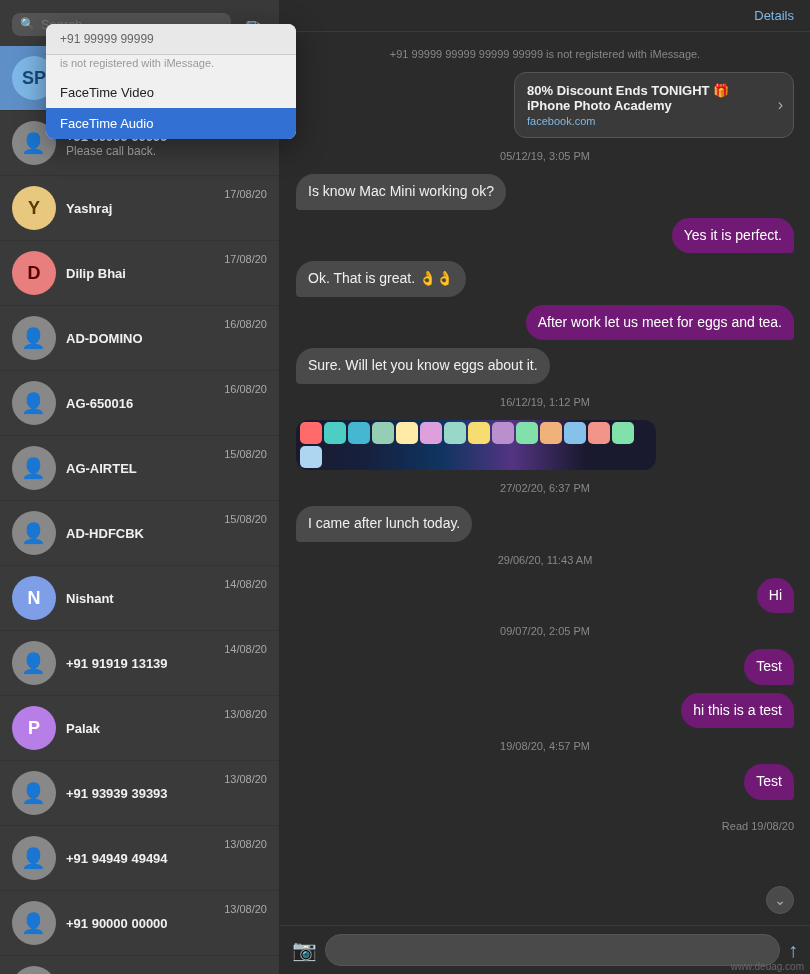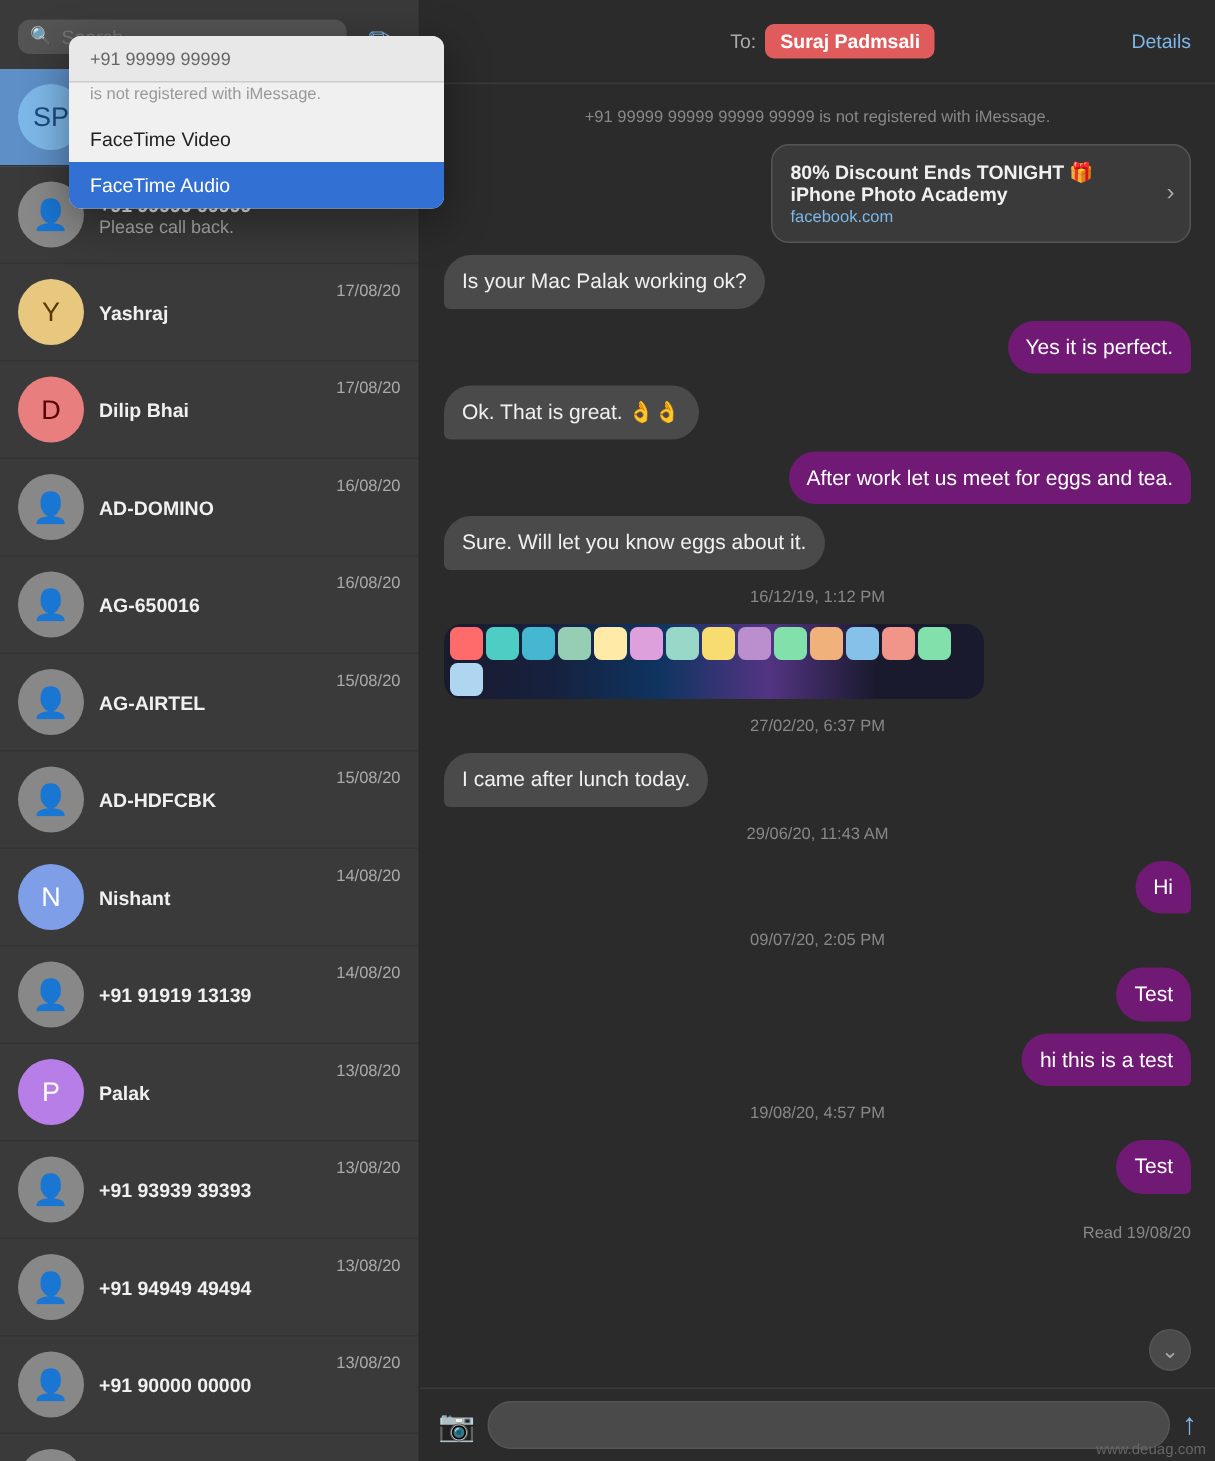--- a/index.html
+++ b/index.html
@@ -87,21 +87,21 @@
 
     .avatar {
       width: 44px;
       height: 44px;
       border-radius: 50%;
       background: #888;
       display: flex;
       align-items: center;
       justify-content: center;
       font-size: 18px;
-      font-weight: 400;
+      font-weight: 700;
       color: white;
       flex-shrink: 0;
     }
 
     .contact-info {
       flex: 1;
       min-width: 0;
     }
 
     .contact-name {
@@ -504,42 +504,39 @@
         <div class="avatar" style="background: rgb(136, 136, 136); color: white; font-size: 20px;">👤</div>
         <div class="contact-date"></div>
       </div>
     </div>
 </div>
 
 <div class="chat-area">
 
   <div class="chat-header">
     <div style="width:60px"></div>
-    <div class="to-row">
-      <span class="chat-to-label">To:</span>
-      <button class="chat-recipient-btn">Suraj Padmsali</button>
-    </div>
     <button class="details-btn">Details</button>
   </div>
 
   <div class="chat-messages" id="chat-messages">
       <div class="system-msg">+91 99999 99999 99999 99999   is not registered with iMessage.</div>
       <div class="message-row outgoing">
         <div class="link-preview">
   <div style="display:flex;align-items:center;justify-content:space-between">
     <div class="link-preview-content">
       <div class="link-preview-title">80% Discount Ends TONIGHT 🎁 iPhone Photo Academy</div>
       <div class="link-preview-url">facebook.com</div>
     </div>
     <span style="padding-right:10px;color:#aaa">›</span>
   </div>
 </div>
       </div>
+      <div class="system-msg">05/12/19, 3:05 PM</div>
       <div class="message-row incoming">
-        <div class="bubble incoming">Is your Mac Palak working ok?</div>
+        <div class="bubble incoming">Is know Mac Mini working ok?</div>
       </div>
       <div class="message-row outgoing">
         <div class="bubble outgoing">Yes it is perfect.</div>
       </div>
       <div class="message-row incoming">
         <div class="bubble incoming">Ok. That is great. 👌👌</div>
       </div>
       <div class="message-row outgoing">
         <div class="bubble outgoing">After work let us meet for eggs and tea.</div>
       </div>

